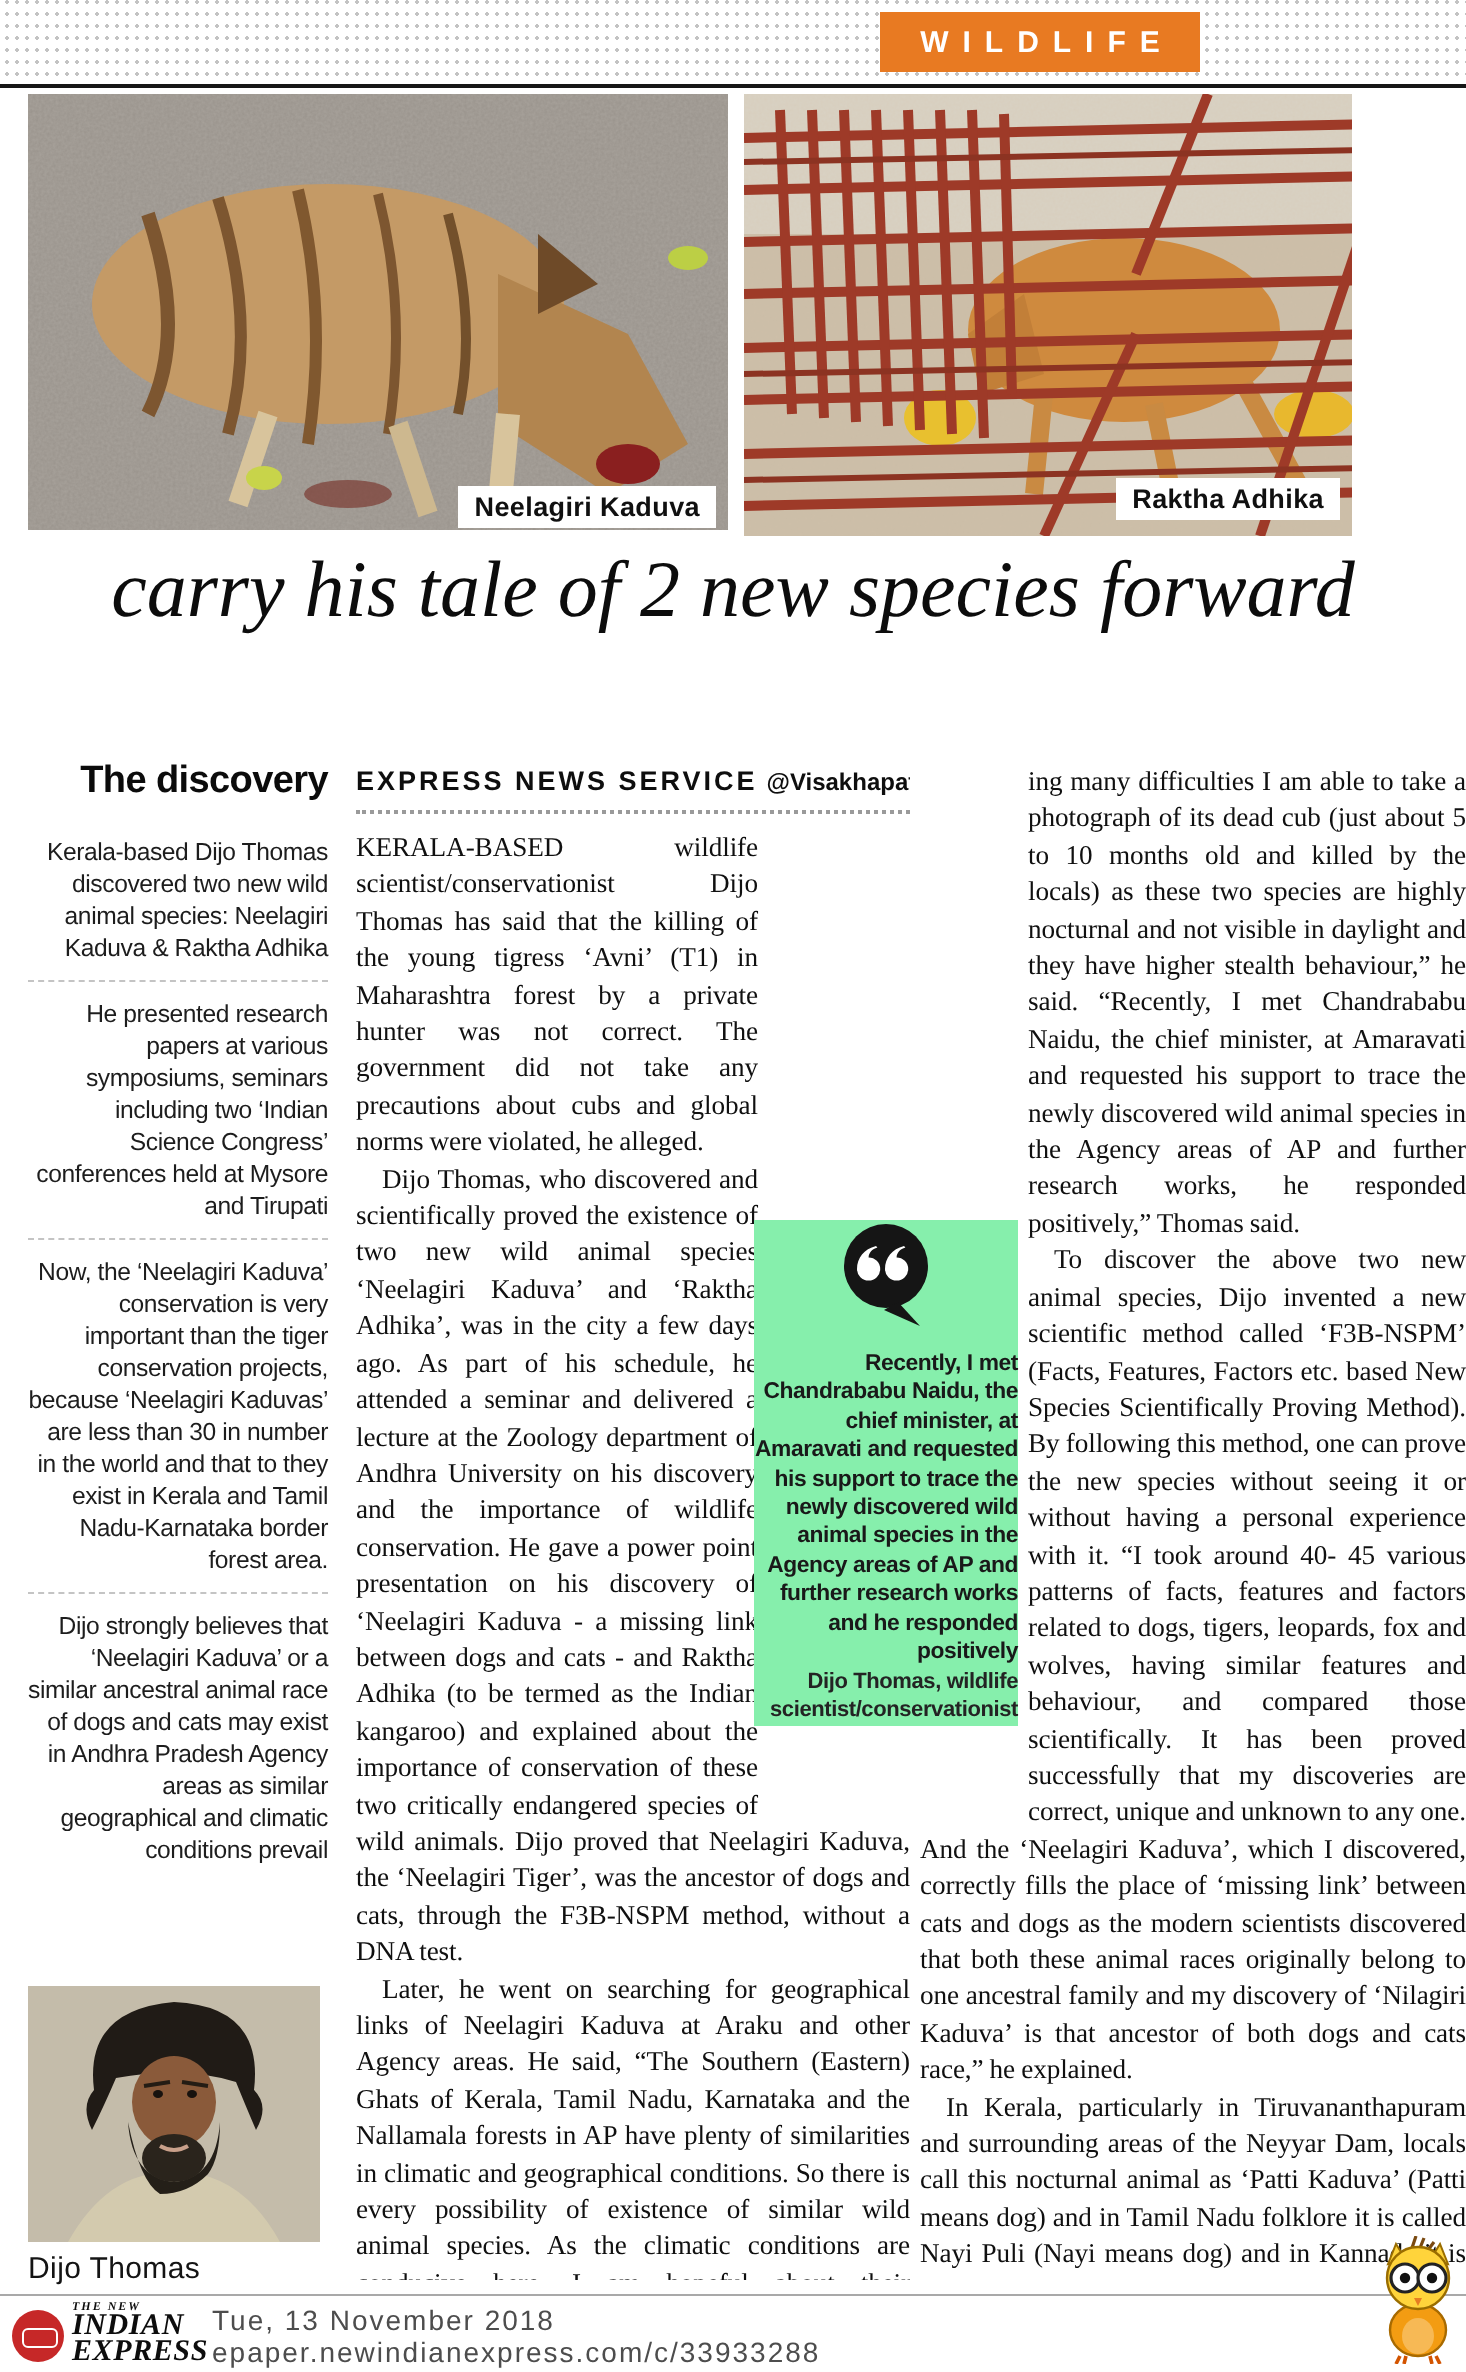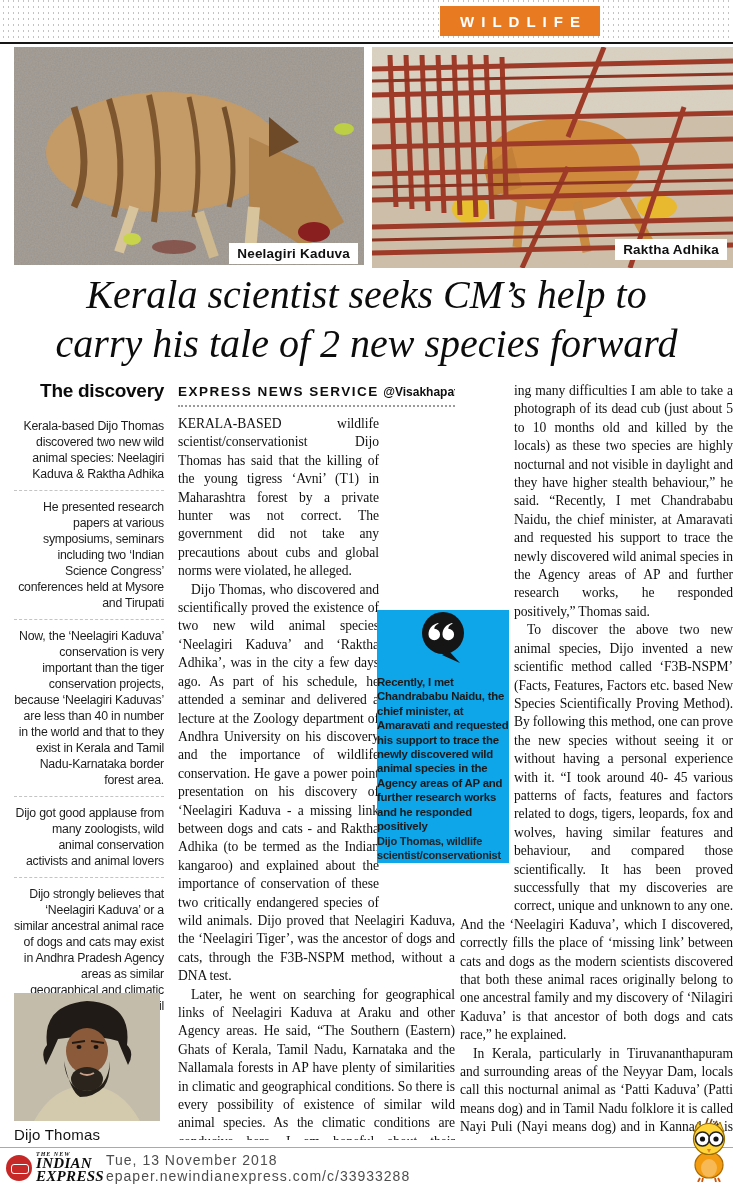--- a/index.html
+++ b/index.html
@@ -17,21 +17,21 @@
     position:absolute; left:440px; top:6px; width:160px; height:30px;
     background:#e87a22; color:#fff; font-family:"Liberation Sans", sans-serif;
     font-weight:bold; font-size:15px; letter-spacing:7px; padding-left:7px;
     display:flex; align-items:center; justify-content:center; box-sizing:border-box;
   }
   .top-rule { position:absolute; left:0; top:42px; width:733px; height:2px; background:#161616; }
 
   
   .photo { position:absolute; overflow:hidden; }
   .photo-left  { left:14px;  top:47px; width:350px; height:225px; }
-  .photo-right { left:372px; top:47px; width:361px; height:221px; }
+  .photo-right { left:372px; top:47px; width:304px; height:221px; }
   .photo svg { display:block; }
   .photo-caption {
     position:absolute; right:6px; bottom:8px; background:#fff; color:#101010;
     font-family:"Liberation Sans", sans-serif; font-weight:bold; font-size:13.5px;
     padding:3px 8px; letter-spacing:0.2px;
   }
 
   
   .headline {
     position:absolute; left:0; top:270px; width:733px; margin:0; text-align:center;
@@ -68,22 +68,22 @@
   .byline-agency { font-weight:bold; font-size:13.5px; letter-spacing:1.5px; }
   .byline-handle { font-weight:bold; font-size:12px; letter-spacing:0; }
   .art { font-size:13.6px; line-height:18.4px; text-align:justify; color:#101010; letter-spacing:-0.05px; word-spacing:-0.3px; }
   .art p { margin:0; }
   .art p + p { text-indent:13px; }
   .qspace-r { float:right; width:76px; height:348px; margin-top:146px; }
   .qspace-l { float:left;  width:54px; height:288px; margin-top:236px; }
 
   
   .pullquote {
-    position:absolute; left:377px; top:610px; width:132px; background:#0ea5e9;
-    text-align:left; font-family:"Liberation Sans", sans-serif;
+    position:absolute; left:377px; top:610px; width:132px; background:#86efac;
+    text-align:right; font-family:"Liberation Sans", sans-serif;
   }
   .pq-icon { width:48px; height:57px; margin:0 auto 8px; display:block; }
   .pq-text { font-weight:bold; font-size:11.4px; line-height:14.4px; color:#191919; letter-spacing:-0.2px; }
   .pq-attr { margin-top:2px; font-weight:bold; font-size:11px; line-height:13.6px; color:#232323; letter-spacing:-0.2px; }
 
   
   .footer {
     position:absolute; left:0; top:1147px; width:733px; height:39px;
     border-top:1px solid #a9a9a9; background:#fff; box-sizing:border-box;
   }
@@ -182,30 +182,28 @@
       <g stroke="#8c3322" stroke-width="3">
         <path d="M0 34 L361 27"></path>
           <path d="M0 140 L361 133"></path>
           <path d="M0 193 L361 186"></path>
       </g>
     </svg>
     <figcaption class="photo-caption">Raktha Adhika</figcaption>
   </figure>
 
   <h1 class="headline">
-    <span class="hl-line">Kerala scientist seeks CM’s help to</span>
     <span class="hl-line">carry his tale of 2 new species forward</span>
   </h1>
 
   <aside class="sidebar">
     <div class="sidebar-title">The discovery</div>
     <div class="sidebar-item">Kerala-based Dijo Thomas discovered two new wild animal species: Neelagiri Kaduva &amp; Raktha Adhika</div>
     <div class="sidebar-item">He presented research papers at various symposiums, seminars including two ‘Indian Science Congress’ conferences held at Mysore and Tirupati</div>
-    <div class="sidebar-item">Now, the ‘Neelagiri Kaduva’ conservation is very important than the tiger conservation projects, because ‘Neelagiri Kaduvas’ are less than 40 in number in the world and that to they exist in Kerala and Tamil Nadu-Karnataka border forest area.</div>
-    <div class="sidebar-item">Dijo got good applause from many zoologists, wild animal conservation activists and animal lovers</div>
+    <div class="sidebar-item">Now, the ‘Neelagiri Kaduva’ conservation is very important than the tiger conservation projects, because ‘Neelagiri Kaduvas’ are less than 30 in number in the world and that to they exist in Kerala and Tamil Nadu-Karnataka border forest area.</div>
     <div class="sidebar-item">Dijo strongly believes that ‘Neelagiri Kaduva’ or a similar ancestral animal race of dogs and cats may exist in Andhra Pradesh Agency areas as similar geographical and climatic conditions prevail</div>
   </aside>
 
   <figure class="portrait" style="margin:0">
     <svg width="146" height="128" viewBox="0 0 146 128">
       <rect width="146" height="128" fill="#c9c2b0"></rect>
       <rect width="146" height="128" fill="#bdb5a2" opacity="0.4"></rect>
       <path d="M20 128 Q40 92 73 93 Q106 92 126 128 Z" fill="#d3caae"></path>
       <path d="M33 52 Q28 12 73 8 Q118 10 113 52 Q121 60 114 72 Q108 58 104 48 Q78 40 44 46 Q38 60 32 72 Q26 60 33 52 Z" fill="#201b16"></path>
       <ellipse cx="73" cy="58" rx="21" ry="23" fill="#8a5a3a"></ellipse>

